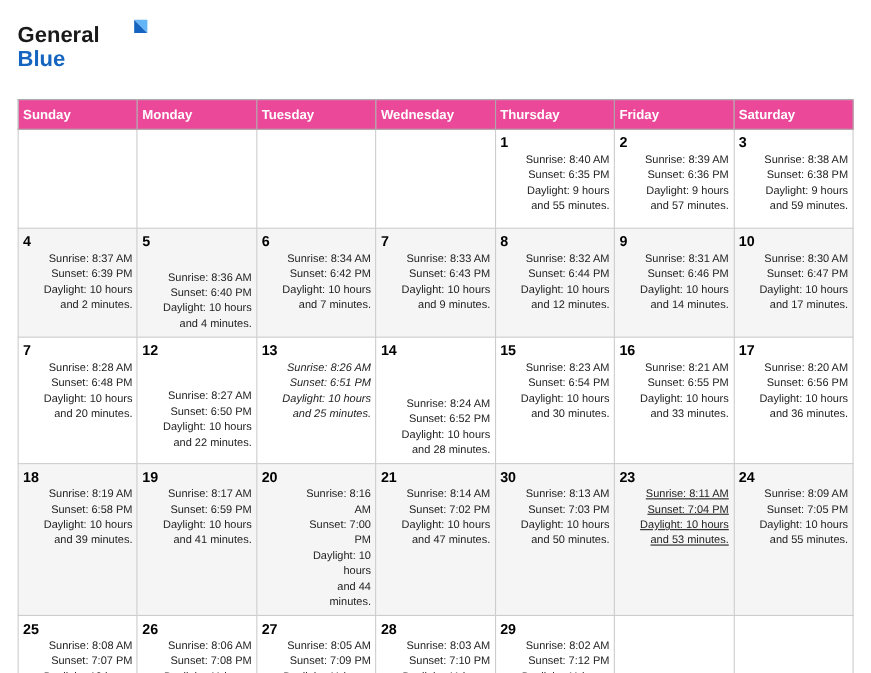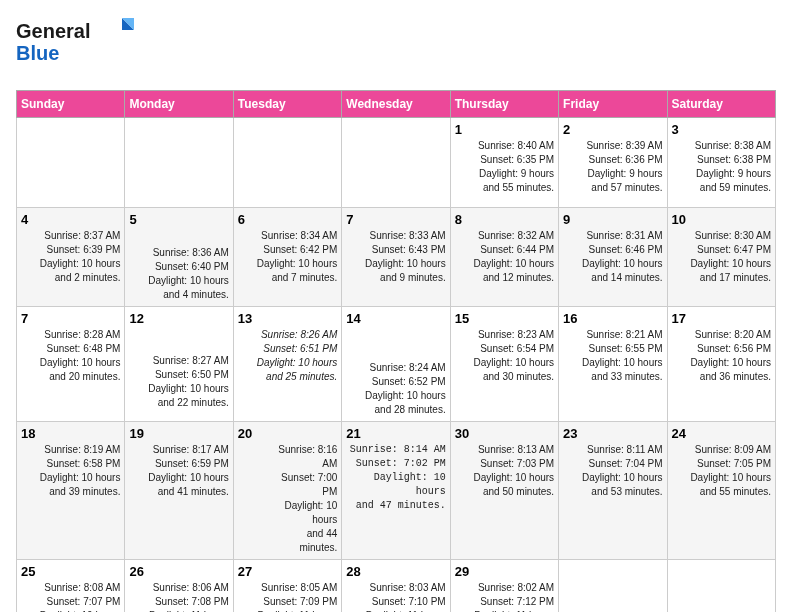--- a/index.html
+++ b/index.html
@@ -247,35 +247,35 @@
         </td>
         <td>
           <div class="day-num">20</div>
           <div class="day-info" style="white-space: pre-line; margin-left: 40px;">Sunrise: 8:16 AM
 Sunset: 7:00 PM
 Daylight: 10 hours
 and 44 minutes.</div>
         </td>
         <td>
           <div class="day-num">21</div>
-          <div class="day-info" style="white-space: pre-line; font-family: Liberation Mono, monospace;">Sunrise: 8:14 AM
+          <div class="day-info" style="white-space: pre-line;">Sunrise: 8:14 AM
 Sunset: 7:02 PM
 Daylight: 10 hours
 and 47 minutes.</div>
         </td>
         <td>
           <div class="day-num">30</div>
           <div class="day-info" style="white-space: pre-line;">Sunrise: 8:13 AM
 Sunset: 7:03 PM
 Daylight: 10 hours
 and 50 minutes.</div>
         </td>
         <td>
           <div class="day-num">23</div>
-          <div class="day-info" style="white-space: pre-line;">Sunrise: 8:11 AM
+          <div class="day-info" style="white-space: pre-line; text-decoration: underline;">Sunrise: 8:11 AM
 Sunset: 7:04 PM
 Daylight: 10 hours
 and 53 minutes.</div>
         </td>
         <td>
           <div class="day-num">24</div>
           <div class="day-info" style="white-space: pre-line;">Sunrise: 8:09 AM
 Sunset: 7:05 PM
 Daylight: 10 hours
 and 55 minutes.</div>

